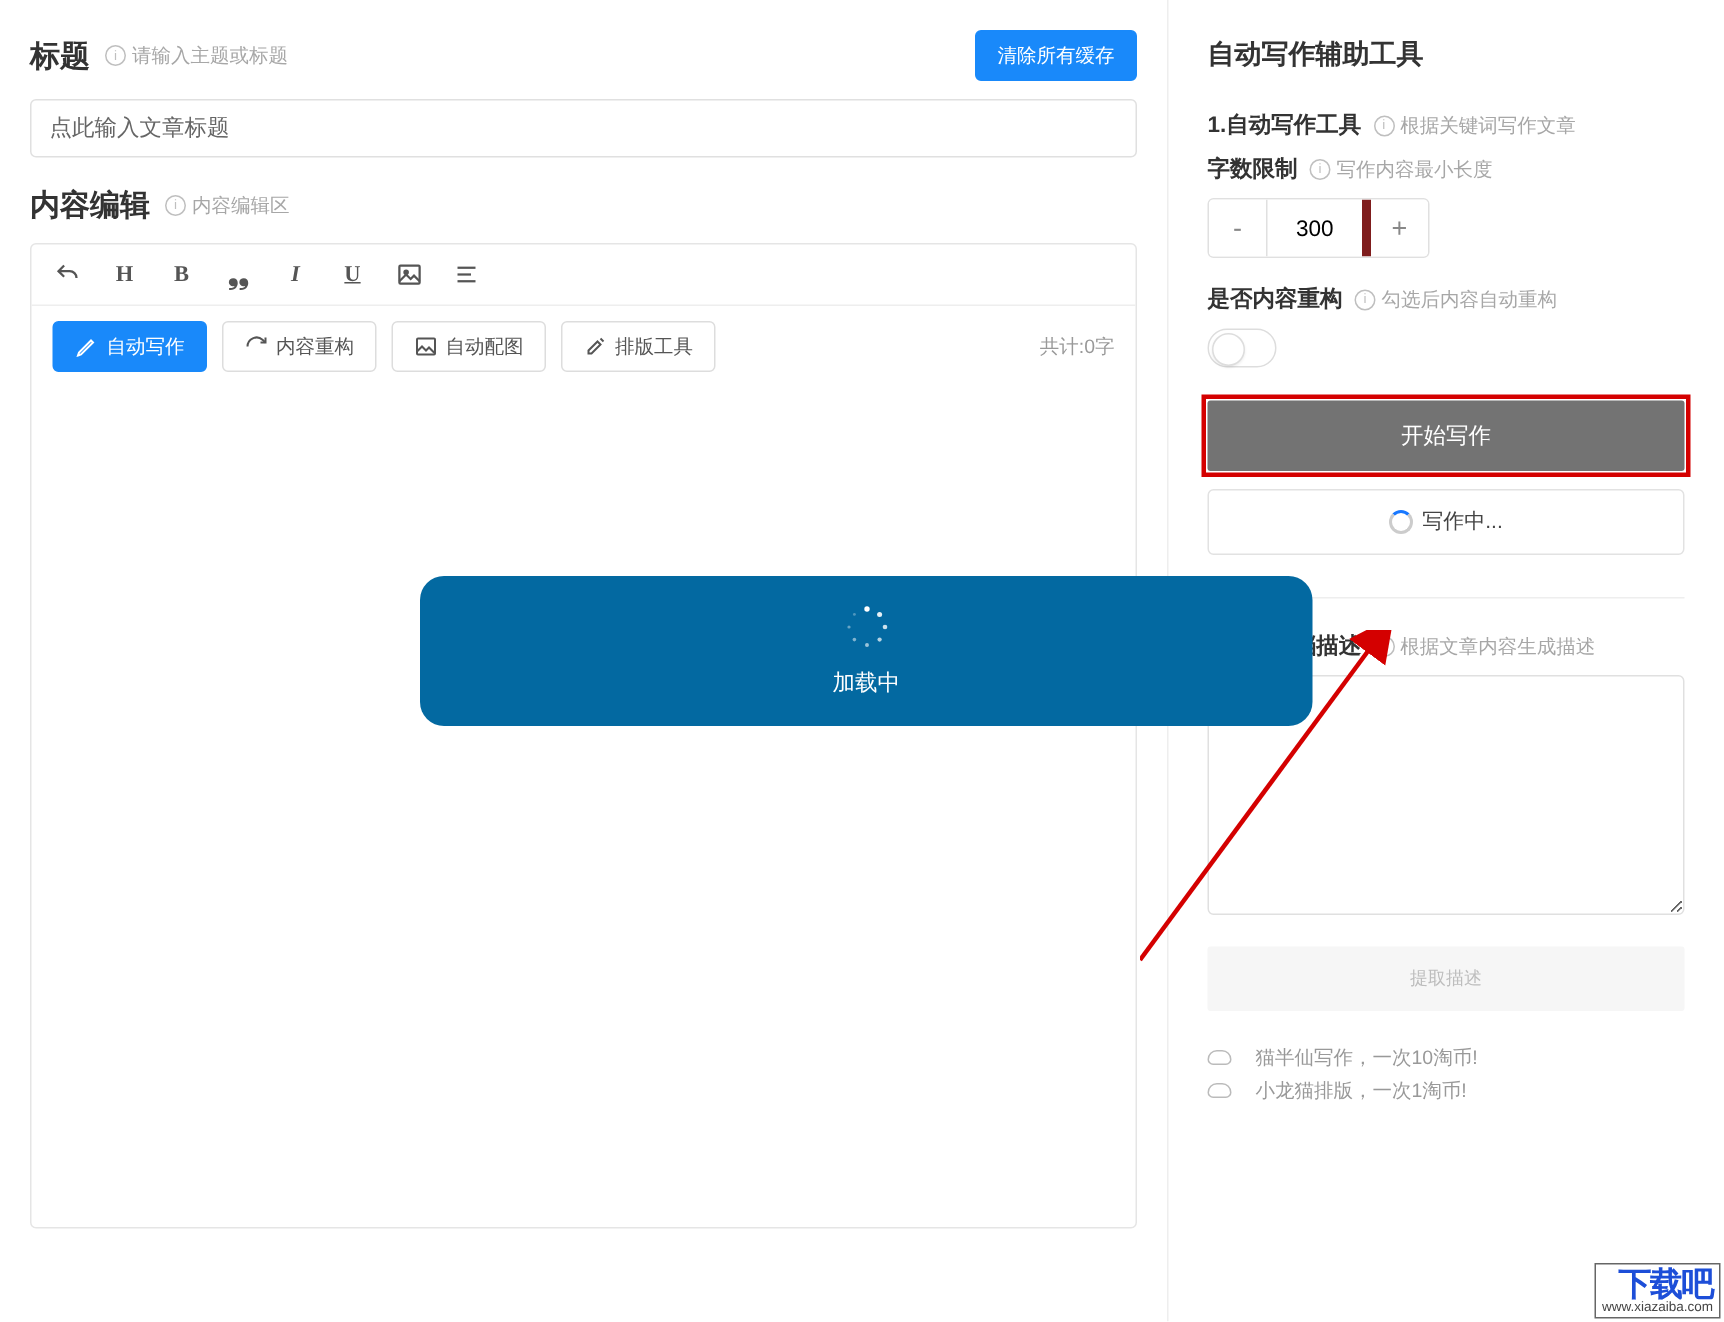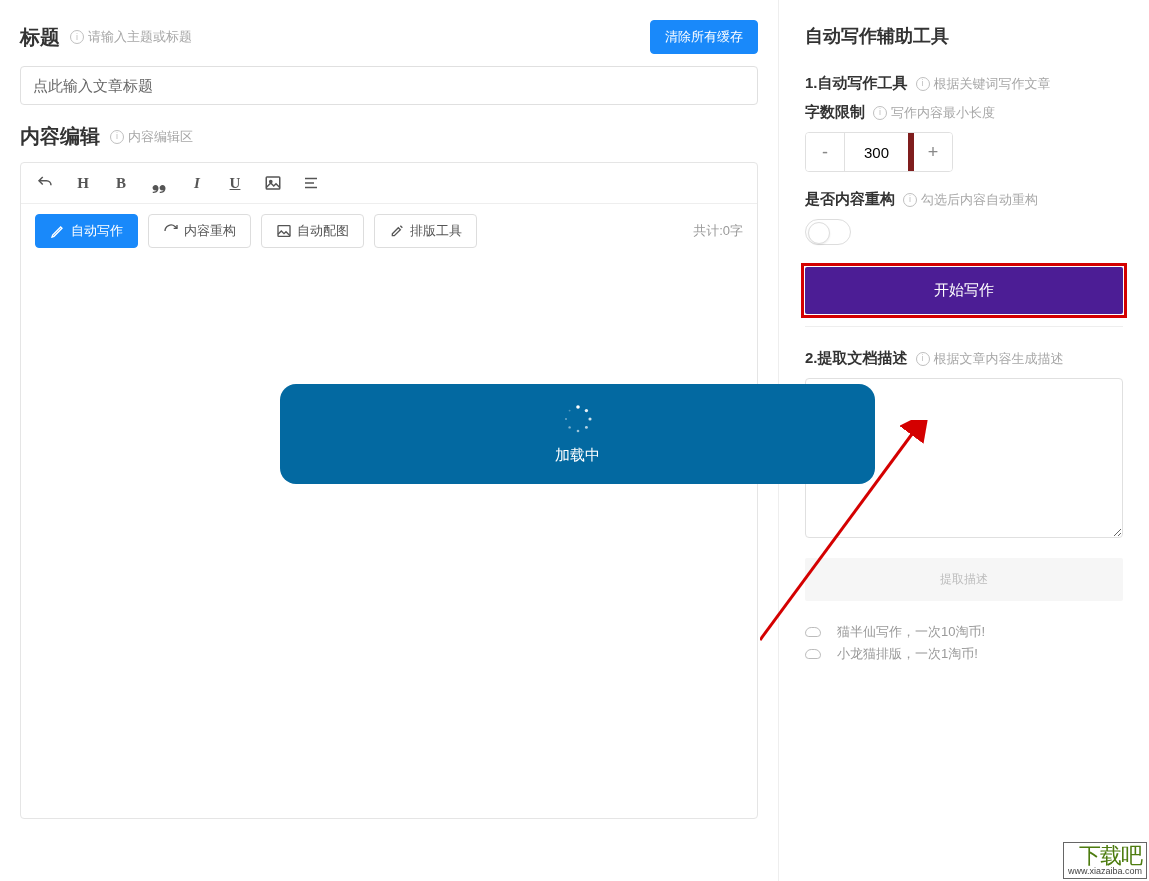--- a/index.html
+++ b/index.html
@@ -34,39 +34,39 @@
 .sec-row { display: flex; align-items: center; margin-bottom: 10px; }
 .kw-input { width: 100%; padding: 9px 11px; border: 1px solid #e0e0e0; border-radius: 4px; font-size: 14px; margin-bottom: 18px; }
 .stepper { display: inline-flex; border: 1px solid #e0e0e0; border-radius: 4px; overflow: hidden; margin-bottom: 18px; }
 .stepper button { width: 38px; height: 38px; border: none; background: #fff; font-size: 18px; color: #888; cursor: pointer; }
 .stepper input { width: 70px; border: none; border-left: 1px solid #e0e0e0; border-right: 6px solid #7f1d1d; text-align: center; font-size: 15px; }
 .toggle { width: 46px; height: 26px; border-radius: 13px; border: 1px solid #ddd; background: #fff; position: relative; cursor: pointer; margin-bottom: 22px; }
 .toggle::after { content: ""; position: absolute; left: 2px; top: 2px; width: 20px; height: 20px; background: #fff; border: 1px solid #ddd; border-radius: 50%; box-shadow: 0 1px 2px rgba(0,0,0,0.08); }
 
 .start-wrap { position: relative; margin-bottom: 12px; }
 .start-highlight { position: absolute; inset: -4px; border: 3px solid #d40000; pointer-events: none; }
-.btn-start { width: 100%; padding: 14px 0; background: #4c1d95; color: #fff; border: none; border-radius: 2px; font-size: 15px; cursor: pointer; }
+.btn-start { width: 100%; padding: 14px 0; background: #737373; color: #fff; border: none; border-radius: 2px; font-size: 15px; cursor: pointer; }
 .btn-writing { width: 100%; padding: 12px 0; background: #fff; border: 1px solid #e2e2e2; border-radius: 4px; font-size: 14px; color: #444; display: flex; align-items: center; justify-content: center; gap: 6px; cursor: default; margin-bottom: 28px; }
 .spinner-sm { width: 16px; height: 16px; border: 2px solid #ccc; border-top-color: #1878ff; border-radius: 50%; animation: spin 0.9s linear infinite; }
 @keyframes spin { to { transform: rotate(360deg); } }
 
 .divider { border: none; border-top: 1px solid #eee; margin: 0 0 22px 0; }
 .desc-area { width: 100%; height: 160px; border: 1px solid #e0e0e0; border-radius: 4px; margin-bottom: 16px; }
 .btn-extract { width: 100%; padding: 13px 0; background: #f6f6f6; border: none; border-radius: 2px; color: #bdbdbd; font-size: 12px; cursor: not-allowed; margin-bottom: 22px; }
 .pay-note { font-size: 13px; color: #999; display: flex; align-items: center; gap: 16px; margin-bottom: 4px; }
 .cloud-icon { width: 16px; height: 10px; border: 1.5px solid #bbb; border-radius: 10px 10px 6px 6px; display: inline-block; }
 
 .loading-overlay { position: absolute; left: 280px; top: 384px; width: 595px; height: 100px; background: #0369a1; display: flex; flex-direction: column; align-items: center; justify-content: center; gap: 8px; z-index: 5; border-radius: 16px; }
 .loading-overlay .big-spinner svg { width: 30px; height: 30px; animation: spin 1.2s linear infinite; }
 .loading-overlay .loading-text { color: #fff; font-size: 15px; }
 
 .arrow-annot { position: absolute; left: 760px; top: 420px; width: 220px; height: 230px; pointer-events: none; z-index: 6; }
 
 .watermark { position: absolute; right: 2px; bottom: 2px; background: #fff; border: 1px solid #666; padding: 2px 4px; display: flex; flex-direction: column; align-items: flex-end; z-index: 10; line-height: 1; }
-.watermark .big { font-size: 22px; font-weight: 400; color: #4d7c0f; letter-spacing: -1px; }
+.watermark .big { font-size: 22px; font-weight: 700; color: #1d4ed8; letter-spacing: -1px; }
 .watermark .small { font-size: 9px; color: #444; }
 
 .icon-svg { width: 16px; height: 16px; }
 </style>
 </head>
 <body>
 
 <div class="layout">
   <div class="main">
     <div class="row">
@@ -183,20 +183,24 @@
         <span>勾选后内容自动重构</span>
       </span>
     </div>
     <div class="toggle"></div>
 
     <div class="start-wrap">
       <div class="start-highlight"></div>
       <button class="btn-start">开始写作</button>
     </div>
 
+    <button class="btn-writing">
+      <span class="spinner-sm"></span>
+      <span>写作中...</span>
+    </button>
 
     <hr class="divider">
 
     <div class="sec-row">
       <span class="sec-label">2.提取文档描述</span>
       <span class="hint">
         <span class="info-icon">i</span>
         <span>根据文章内容生成描述</span>
       </span>
     </div>

